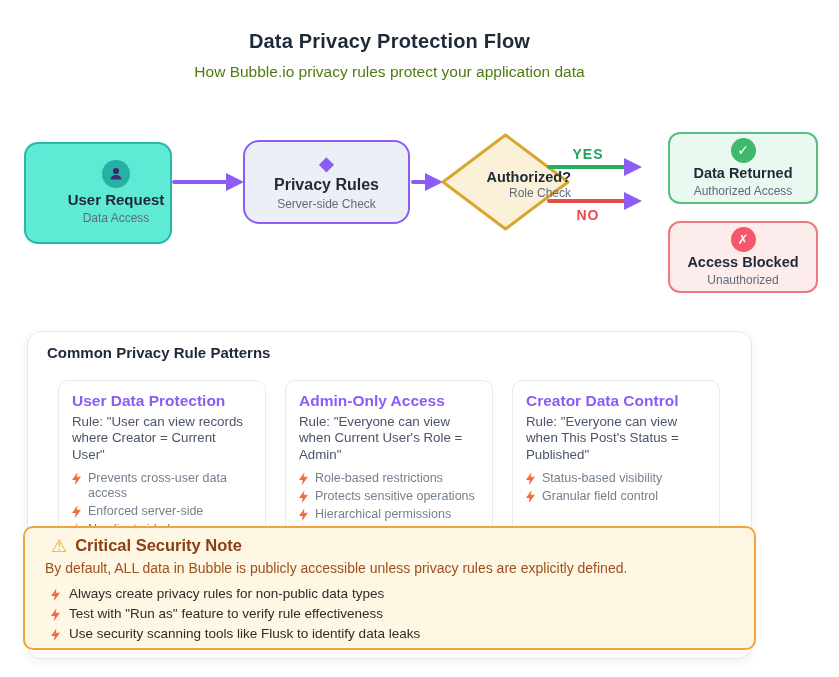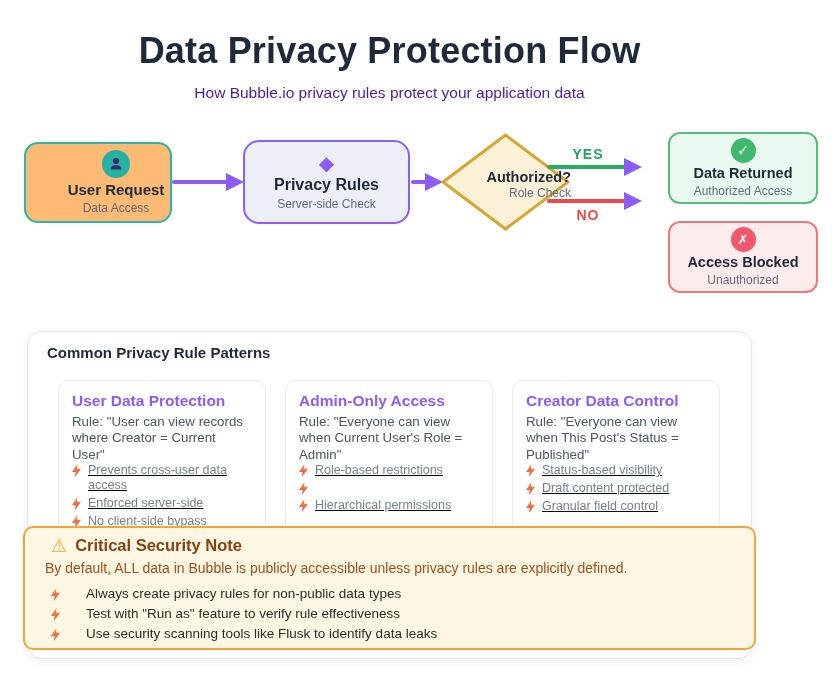--- a/index.html
+++ b/index.html
@@ -3,31 +3,31 @@
 <meta charset="utf-8">
 <style>
   html,body{margin:0;padding:0;}
   body{
     width:839px;height:677px;position:relative;background:#ffffff;
     font-family:"Liberation Sans","DejaVu Sans",sans-serif;
     overflow:hidden;
   }
   
   .hdr{position:absolute;left:0;width:779px;text-align:center;}
-  .title{top:30px;font-size:36px;font-weight:bold;color:#1e2a3a;letter-spacing:.2px;}
-  .subtitle{top:84px;font-size:15.5px;color:#4c1d95;}
+  .title{top:30px;font-size:20px;font-weight:bold;color:#1e2a3a;letter-spacing:.2px;}
+  .subtitle{top:63px;font-size:15.5px;color:#4d7c0f;}
   
   .node{
     position:absolute;box-sizing:border-box;border-radius:14px;
     display:flex;flex-direction:column;align-items:center;justify-content:center;
     text-align:center;gap:3px;
   }
   .node-title{font-weight:bold;font-size:15px;color:#1f2937;line-height:1.15;}
   .node-sub{font-size:12px;color:#5f6b7a;line-height:1.2;}
-  .n-user{left:24px;top:142px;width:148px;height:81px;background:#fdba74;border:2.5px solid #2cb5aa;padding-left:36px;}
+  .n-user{left:24px;top:142px;width:148px;height:102px;background:#5eead4;border:2.5px solid #2cb5aa;padding-left:36px;}
   .n-privacy{left:243px;top:140px;width:167px;height:84px;background:#edeff7;border:2.5px solid #8b5cf6;border-radius:16px;}
   .n-privacy .node-title{font-size:16px;}
   .n-ok{left:668px;top:132px;width:150px;height:72px;background:#e9f9ef;border:2.5px solid #57bd7c;border-radius:12px;gap:2px;}
   .n-ok .node-title,.n-block .node-title{font-size:14.5px;}
   .n-block{left:668px;top:221px;width:150px;height:72px;background:#fdecec;border:2.5px solid #f07878;border-radius:12px;gap:2px;}
   .icon-circle{width:28px;height:28px;border-radius:50%;display:flex;align-items:center;justify-content:center;}
   .user-circle{background:#26b1a5;}
   .ok-circle{width:25px;height:25px;background:#3fb96b;color:#fff;font-size:14px;font-weight:bold;}
   .x-circle{width:25px;height:25px;background:#f4566b;color:#fff;font-size:13px;font-weight:bold;}
   .diamond-glyph{color:#8b5cf6;font-size:20px;line-height:20px;}
@@ -52,39 +52,39 @@
     box-shadow:0 3px 10px rgba(30,42,58,.07);
   }
   .panel-heading{position:absolute;left:19px;top:12px;font-size:15px;font-weight:bold;color:#1e2a3a;}
   .cards{position:absolute;left:30px;top:48px;display:flex;gap:19px;}
   .card{
     width:208px;box-sizing:border-box;background:#fff;border:1.5px solid #e8ebf0;
     border-radius:10px;padding:11px 13px 12px;
   }
   .card-title{font-size:15.5px;font-weight:bold;color:#8b5cf6;margin-bottom:4px;}
   .card-rule{font-size:13.3px;color:#4a5568;line-height:1.23;}
-  .points{display:flex;flex-direction:column;gap:3px;text-decoration:underline;}
+  .points{margin-top:8px;display:flex;flex-direction:column;gap:3px;}
   .point{display:flex;align-items:flex-start;gap:7px;font-size:12.5px;color:#75808f;line-height:15px;}
   .bolt{
     flex:0 0 auto;width:9px;height:13px;margin-top:1px;
     background:linear-gradient(180deg,#f9953f,#ef4444);
     clip-path:polygon(60% 0,0 62%,42% 62%,32% 100%,100% 36%,55% 36%);
   }
   
   .note{
     position:absolute;left:-5px;top:194px;width:733px;height:124px;box-sizing:border-box;
     background:#fdf7e4;border:2px solid #f1a33c;border-radius:10px;
     padding:8px 20px 8px 20px;
   }
   .note-head{display:flex;align-items:center;gap:8px;padding-left:6px;margin-bottom:5px;}
   .warn-glyph{color:#f5a623;font-size:18px;line-height:18px;}
   .note-title{font-size:16.5px;font-weight:bold;color:#8a4012;}
   .note-warning{font-size:14px;color:#a04f1d;margin-bottom:8px;}
   .note-points{display:flex;flex-direction:column;}
-  .note-point{display:flex;align-items:center;gap:26px;font-size:13.5px;color:#2f2b26;line-height:20px;padding-left:6px;}
+  .note-point{display:flex;align-items:center;gap:9px;font-size:13.5px;color:#2f2b26;line-height:20px;padding-left:6px;}
 </style>
 </head>
 <body>
 
 <div class="hdr title">Data Privacy Protection Flow</div>
 <div class="hdr subtitle">How Bubble.io privacy rules protect your application data</div>
 
 <div class="node n-user">
   <span class="icon-circle user-circle">
     <svg width="16" height="16" viewBox="0 0 16 16" aria-hidden="true">
@@ -164,39 +164,36 @@
     <div class="card">
       <div class="card-title">Admin-Only Access</div>
       <div class="card-rule">Rule: "Everyone can view when Current User's Role = Admin"</div>
       <div class="points">
         <div class="point">
             <span class="bolt"></span>
             <span>Role-based restrictions</span>
           </div>
         <div class="point">
             <span class="bolt"></span>
+            <span>Protects sensitive operations</span>
           </div>
         <div class="point">
             <span class="bolt"></span>
             <span>Hierarchical permissions</span>
           </div>
       </div>
     </div>
 
     <div class="card">
       <div class="card-title">Creator Data Control</div>
       <div class="card-rule">Rule: "Everyone can view when This Post's Status = Published"</div>
       <div class="points">
         <div class="point">
             <span class="bolt"></span>
             <span>Status-based visibility</span>
-          </div>
-        <div class="point">
-            <span class="bolt"></span>
-            <span>Draft content protected</span>
           </div>
         <div class="point">
             <span class="bolt"></span>
             <span>Granular field control</span>
           </div>
       </div>
     </div>
   </div>
 
   <div class="note">

